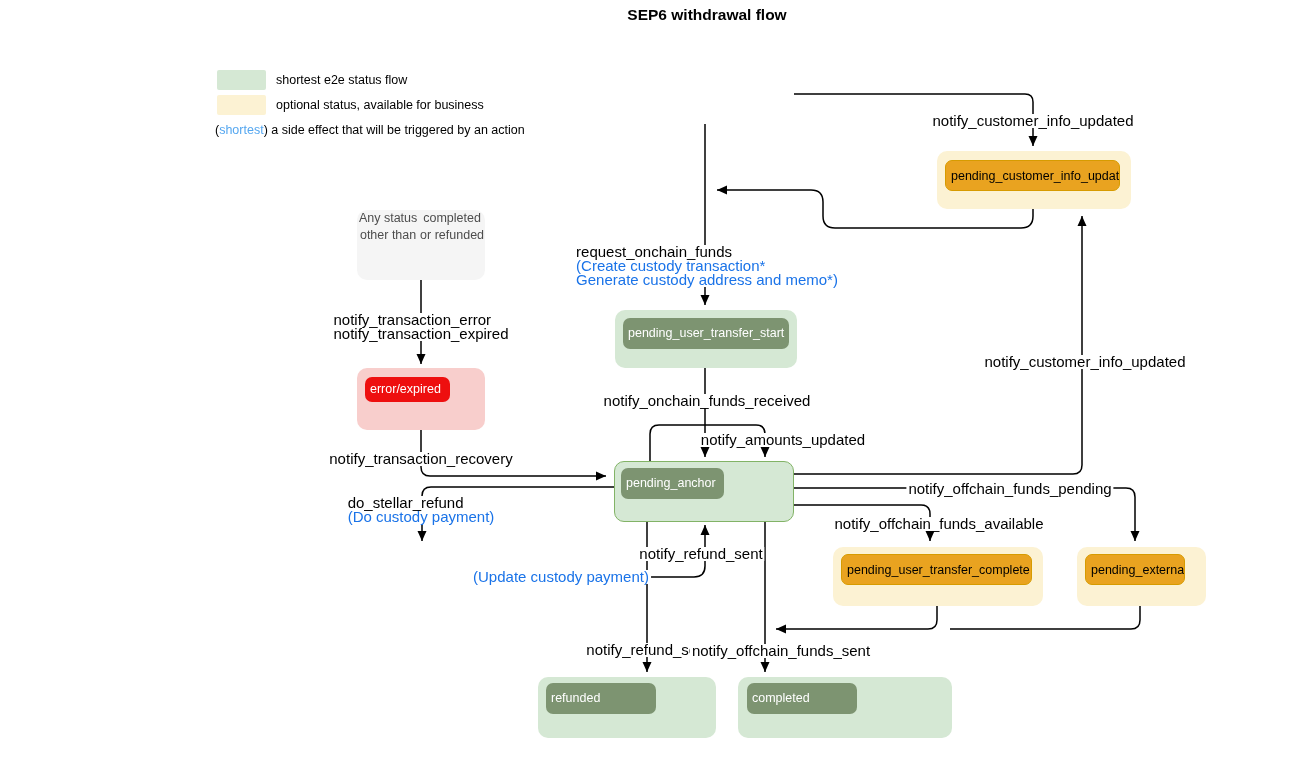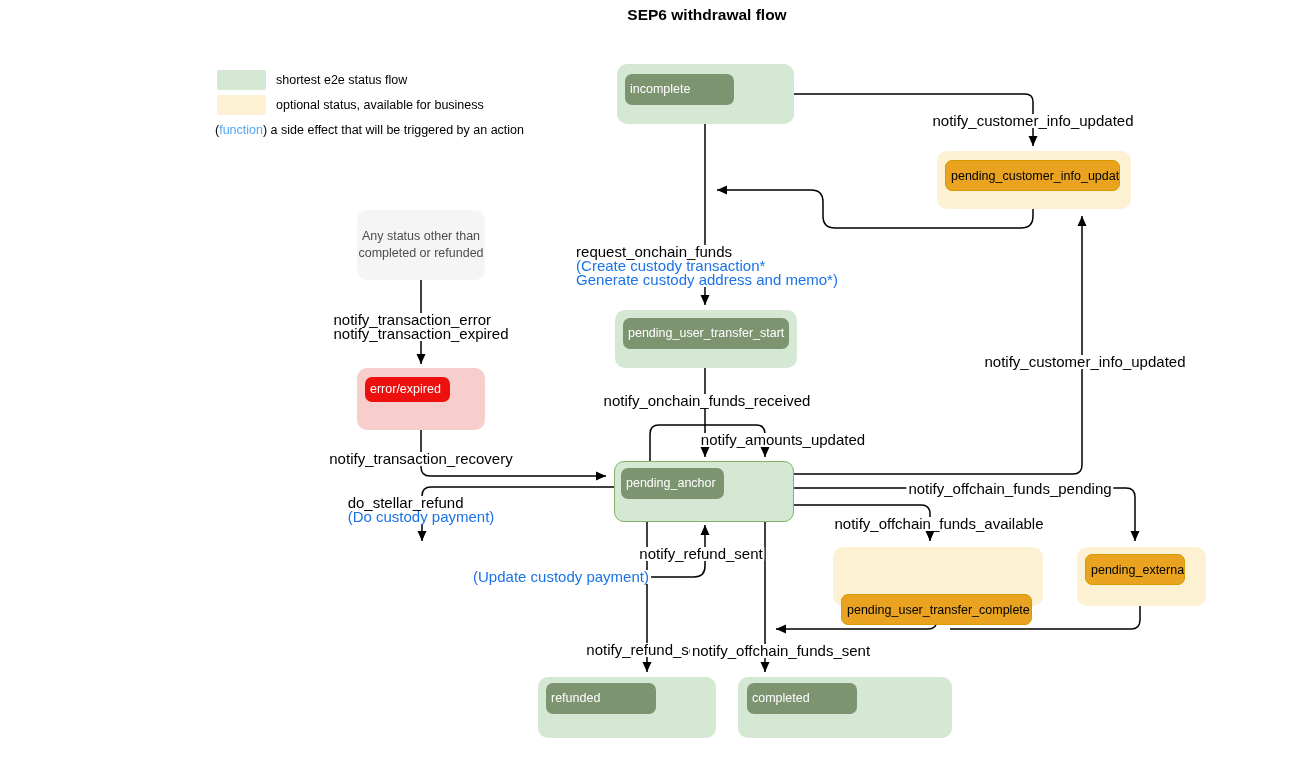--- a/index.html
+++ b/index.html
@@ -20,21 +20,21 @@
   .node.error{background:var(--pink-fill,#f8cecc);}
   .node.note{background:var(--gray-fill,#f5f5f5);}
   .pill{
     position:absolute;left:8px;top:10px;height:31px;line-height:31px;
     border-radius:7px;font-size:12.5px;padding-left:5px;white-space:nowrap;overflow:hidden;
   }
   .pill.dgreen{background:var(--green-inner,#7d9471);color:#fff;}
   .pill.orange{background:var(--orange-inner,#e9a320);border:1px solid var(--orange-border,#d79b00);color:#000;box-sizing:border-box;}
   .pill.red{background:var(--red-inner,#ee0f0f);color:#fff;height:25px;line-height:25px;}
   .notetext{
-    width:100%;height:100%;display:flex;flex-direction:column;justify-content:center;
+    width:100%;height:100%;display:flex;flex-direction:row;justify-content:center;
     text-align:center;font-size:12.5px;line-height:17px;color:#4d4d4d;
   }
   
   .elabel{
     position:absolute;transform:translateX(-50%);z-index:3;text-align:left;
     font-size:15px;line-height:14px;white-space:nowrap;
   }
   .elabel span{background:#fff;padding:0 2px;display:block;}
   .elabel .fn{color:var(--fn-blue,#1a73e8);}
   
@@ -73,25 +73,22 @@
       <path d="M937,606 L937,620 Q937,629 928,629 L776,629" marker-end="url(#arr)"></path>
     </g>
   </svg>
 
   <div class="title">SEP6 withdrawal flow</div>
 
   <div class="legend-swatch" style="left:217px;top:70px;background:var(--green-fill,#d5e8d4);"></div>
   <div class="legend-text" style="left:276px;top:73px;">shortest e2e status flow</div>
   <div class="legend-swatch" style="left:217px;top:95px;background:var(--yellow-fill,#fcf2d3);"></div>
   <div class="legend-text" style="left:276px;top:98px;">optional status, available for business</div>
-  <div class="legend-text" style="left:215px;top:123px;"><span>(</span><span class="legend-fn-word">function</span><span>)</span><span> a side effect that will be triggered by an action</span></div>
+  <div class="legend-text" style="left:215px;top:123px;"><span>(</span><span class="legend-fn-word">shortest</span><span>)</span><span> a side effect that will be triggered by an action</span></div>
 
-  <div class="node green" style="left:617px;top:64px;width:177px;height:60px;">
-    <div class="pill dgreen" style="width:104px;">incomplete</div>
-  </div>
 
   <div class="node optional" style="left:937px;top:151px;width:194px;height:58px;">
     <div class="pill orange" style="width:175px;top:9px;">pending_customer_info_update</div>
   </div>
 
   <div class="node note" style="left:357px;top:210px;width:128px;height:70px;">
     <div class="notetext">
       <span>Any status other than</span>
       <span>completed or refunded</span>
     </div>
@@ -104,21 +101,21 @@
   <div class="node green" style="left:615px;top:310px;width:182px;height:58px;">
     <div class="pill dgreen" style="width:161px;top:8px;">pending_user_transfer_start</div>
   </div>
 
   <div class="node green bordered" style="left:614px;top:461px;width:178px;height:59px;">
     <div class="pill dgreen" style="width:98px;left:6px;top:6px;">pending_anchor</div>
   </div>
 
 
   <div class="node optional" style="left:833px;top:547px;width:210px;height:59px;">
-    <div class="pill orange" style="width:191px;top:7px;margin-top:40px;">pending_user_transfer_complete</div>
+    <div class="pill orange" style="width:191px;top:7px;">pending_user_transfer_complete</div>
   </div>
 
   <div class="node optional" style="left:1077px;top:547px;width:129px;height:59px;">
     <div class="pill orange" style="width:100px;top:7px;">pending_external</div>
   </div>
 
   <div class="node green" style="left:538px;top:677px;width:178px;height:61px;">
     <div class="pill dgreen" style="width:105px;top:6px;">refunded</div>
   </div>
 

